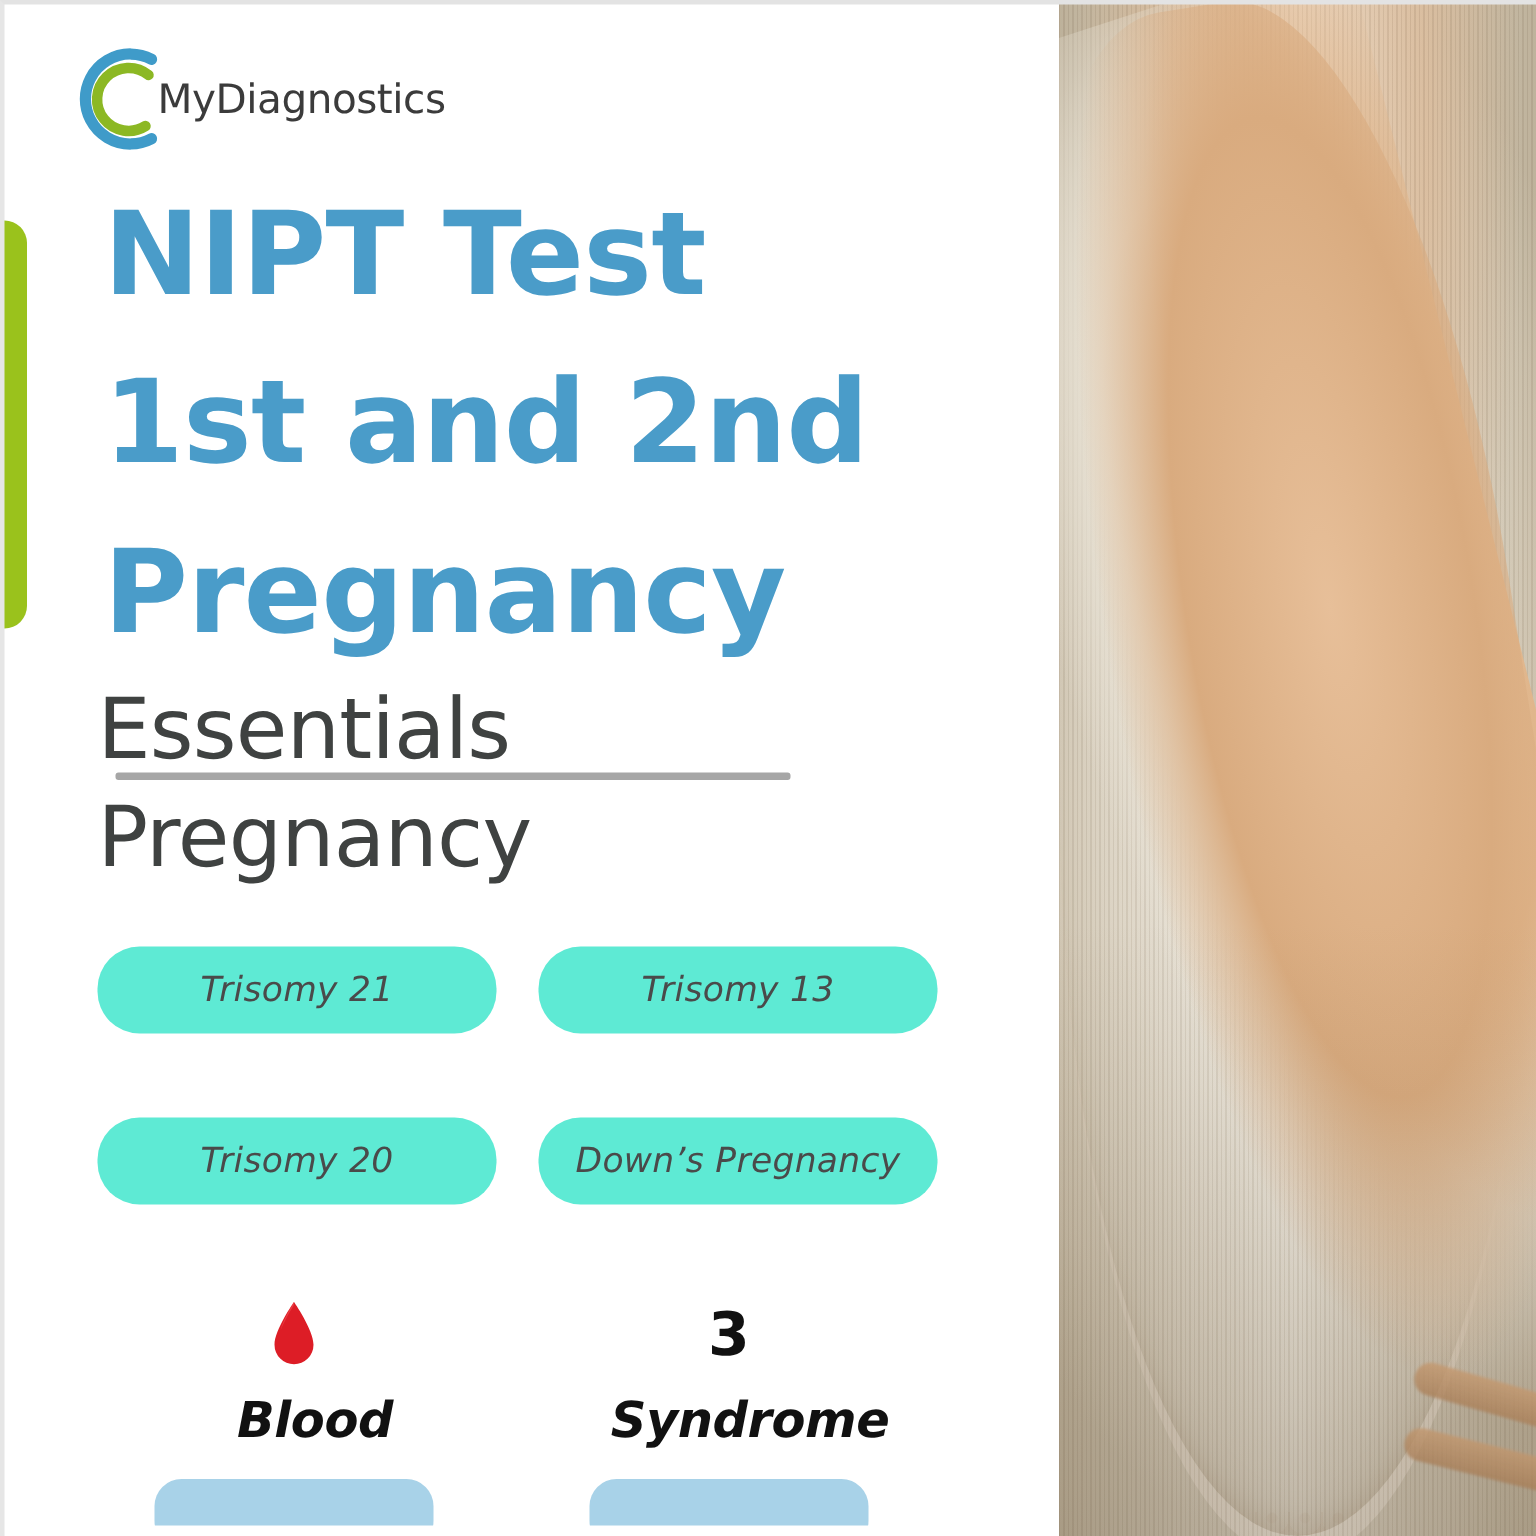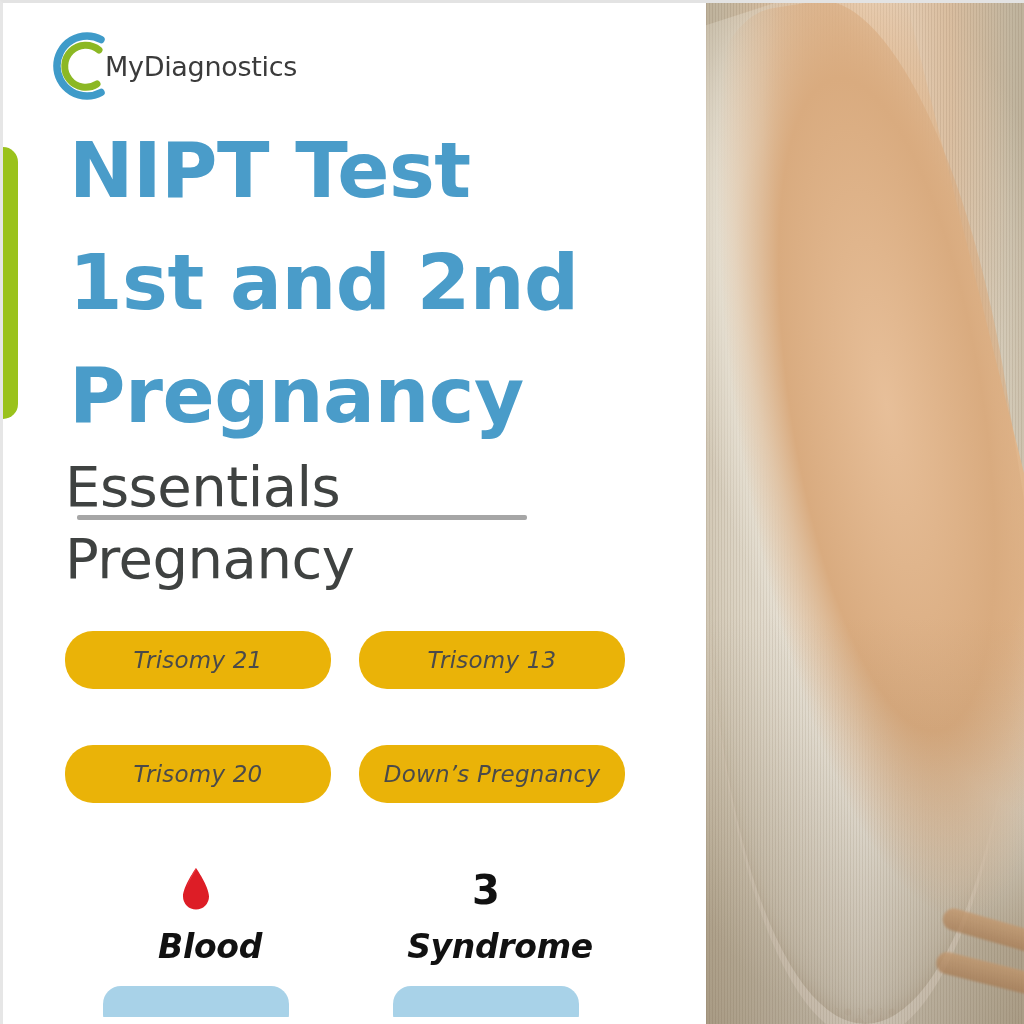--- a/index.html
+++ b/index.html
@@ -247,21 +247,21 @@
     left: 62px;
     top: 628px;
     width: 580px;
   }
   .tag-row {
     display: flex;
     gap: 28px;
     margin-bottom: 56px;
   }
   .tag {
-    background: #eab308;
+    background: #5eead4;
     border-radius: 28px;
     height: 58px;
     display: flex;
     align-items: center;
     justify-content: center;
     color: #4a4a4a;
     font-style: italic;
     font-size: 23px;
     font-weight: 400;
     letter-spacing: 0.2px;

